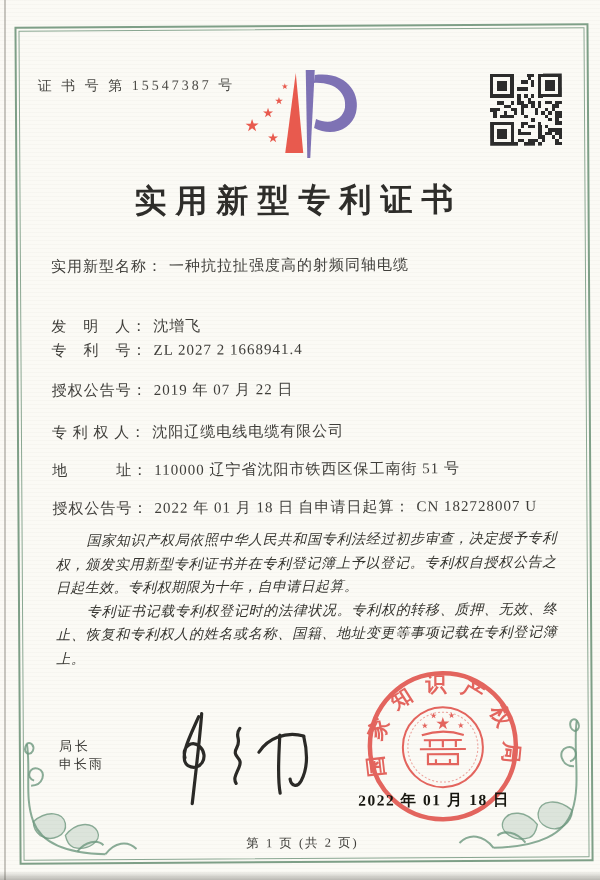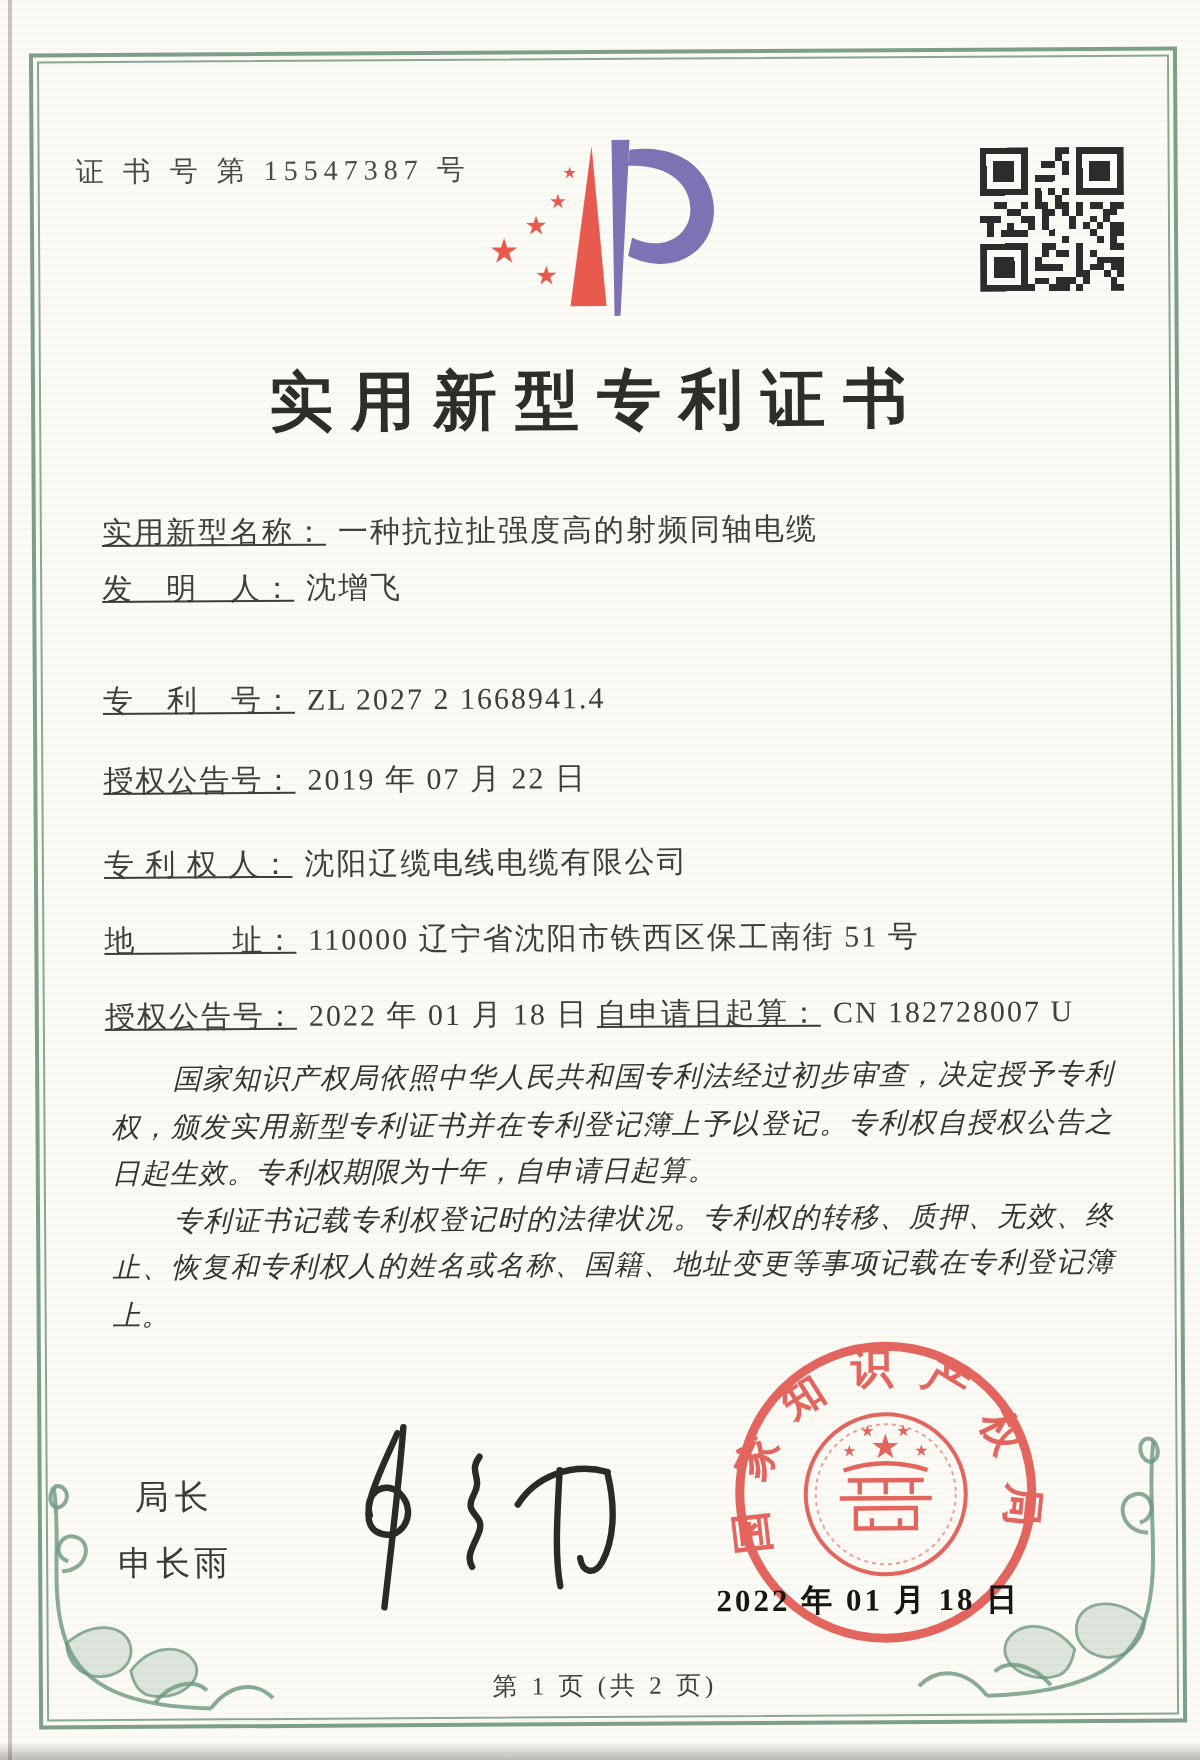--- a/index.html
+++ b/index.html
@@ -34,35 +34,35 @@
   .qr{position:absolute;left:492px;top:75px;width:72px;height:72px;}
   .qr svg{width:100%;height:100%;shape-rendering:crispEdges;opacity:.92;}
 
   .title{
     position:absolute;left:0;right:0;top:179px;text-align:center;
     font-size:32px;font-weight:600;letter-spacing:9px;color:#2e2d2a;
   }
 
   .fields{position:absolute;left:52px;top:256px;right:36px;font-size:15px;color:#3f3e3a;}
   .frow{position:absolute;left:0;white-space:nowrap;}
-  .frow .lab{letter-spacing:1px;text-decoration:underline;}
+  .frow .lab{letter-spacing:1px;}
   .frow .val{letter-spacing:1px;margin-left:6px;}
-  .r1{top:0;}  .r2{top:28px;text-align:right;} .r3{top:84px;} .r4{top:124px;}
+  .r1{top:0;}  .r2{top:60px;text-align:right;} .r3{top:84px;} .r4{top:124px;}
   .r5{top:166px;} .r6{top:204px;} .r7{top:242px;}
   .grant-no{position:absolute;left:246px;top:0;white-space:nowrap;}
 
   .body-text{
     position:absolute;left:55px;right:44px;top:528px;
     font-size:14px;line-height:23.5px;color:#35342f;letter-spacing:.4px;
     text-align:justify;font-style:italic;
   }
   .body-text p{margin:0;text-indent:2.2em;}
 
-  .signoff{position:absolute;left:57px;top:736px;font-size:17px;letter-spacing:3px;color:#3b3a36;text-align:center;}
-  .signoff .name{display:block;margin-top:10px;letter-spacing:2px;}
+  .signoff{position:absolute;left:57px;top:736px;font-size:13px;letter-spacing:3px;color:#3b3a36;}
+  .signoff .name{display:block;letter-spacing:2px;}
   .signature{position:absolute;left:150px;top:710px;width:175px;height:100px;}
   .signature path{stroke:#2b2a27;stroke-width:3.2;fill:none;stroke-linecap:round;stroke-linejoin:round;}
 
   .seal{position:absolute;left:362px;top:668px;width:158px;height:158px;opacity:.88;}
   .seal-date{
     position:absolute;left:356px;top:791px;font-size:15.5px;font-weight:700;
     letter-spacing:1.5px;color:#17160f;z-index:5;white-space:nowrap;
   }
   .footer{
     position:absolute;left:0;right:0;top:835px;text-align:center;

